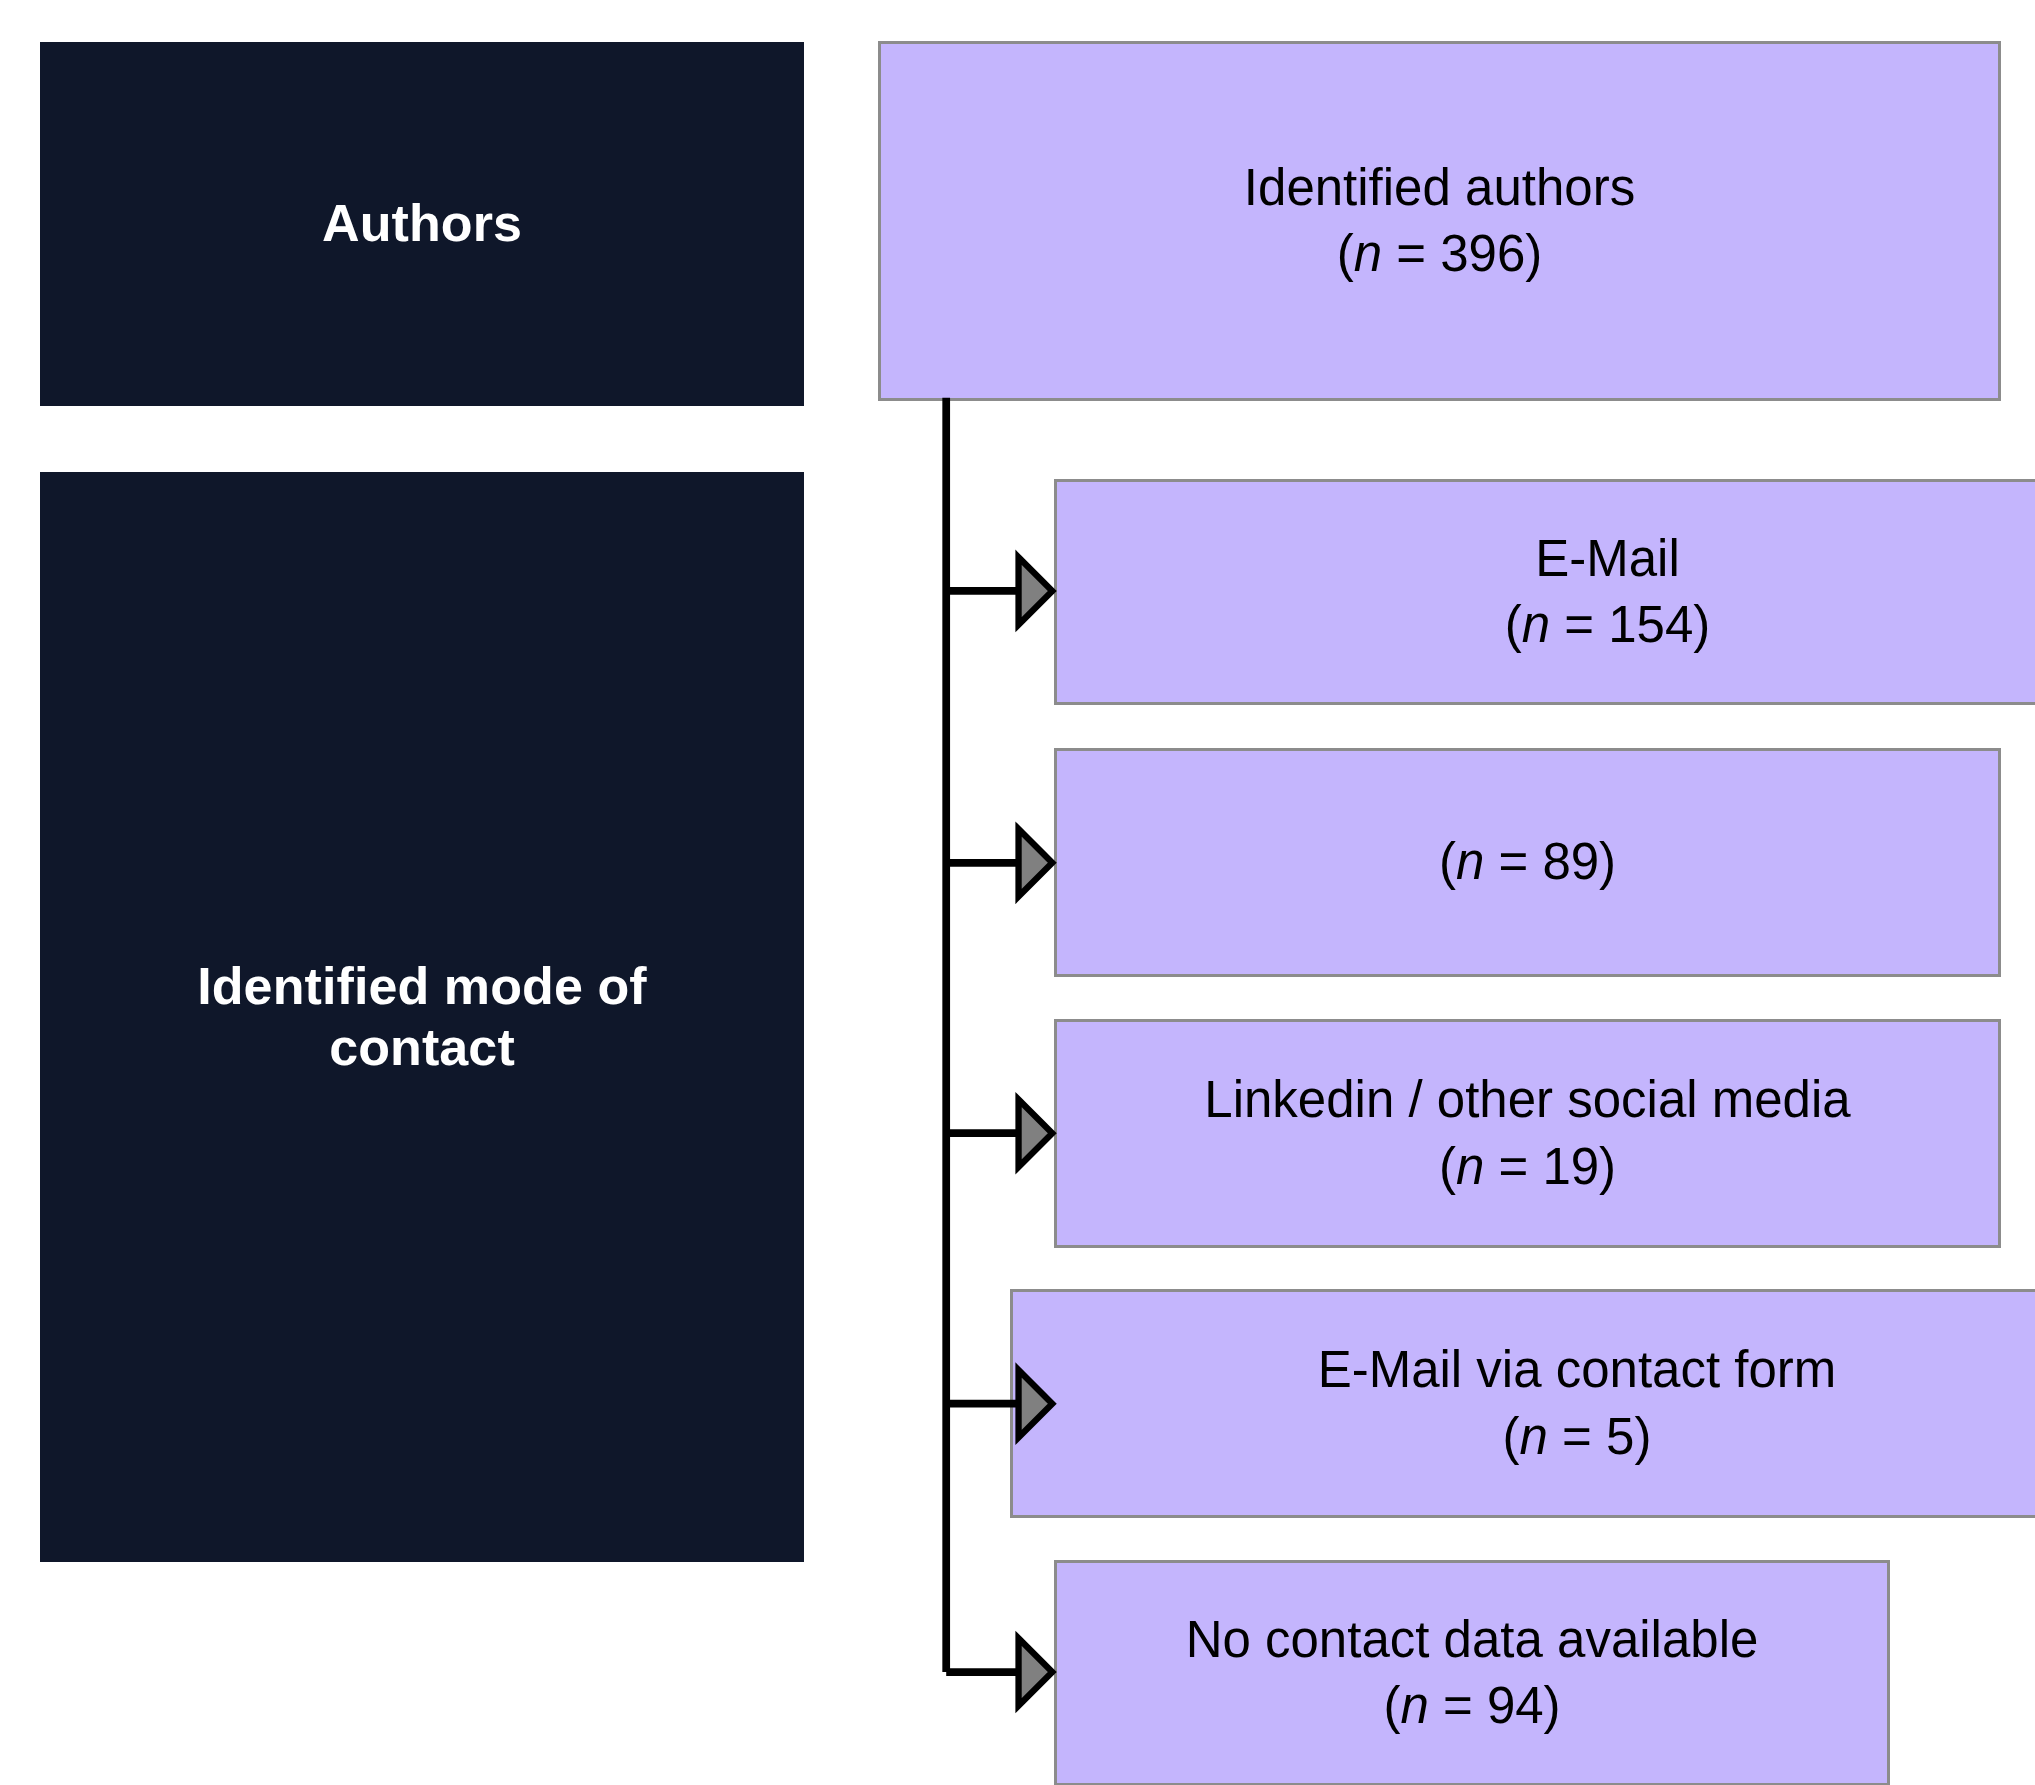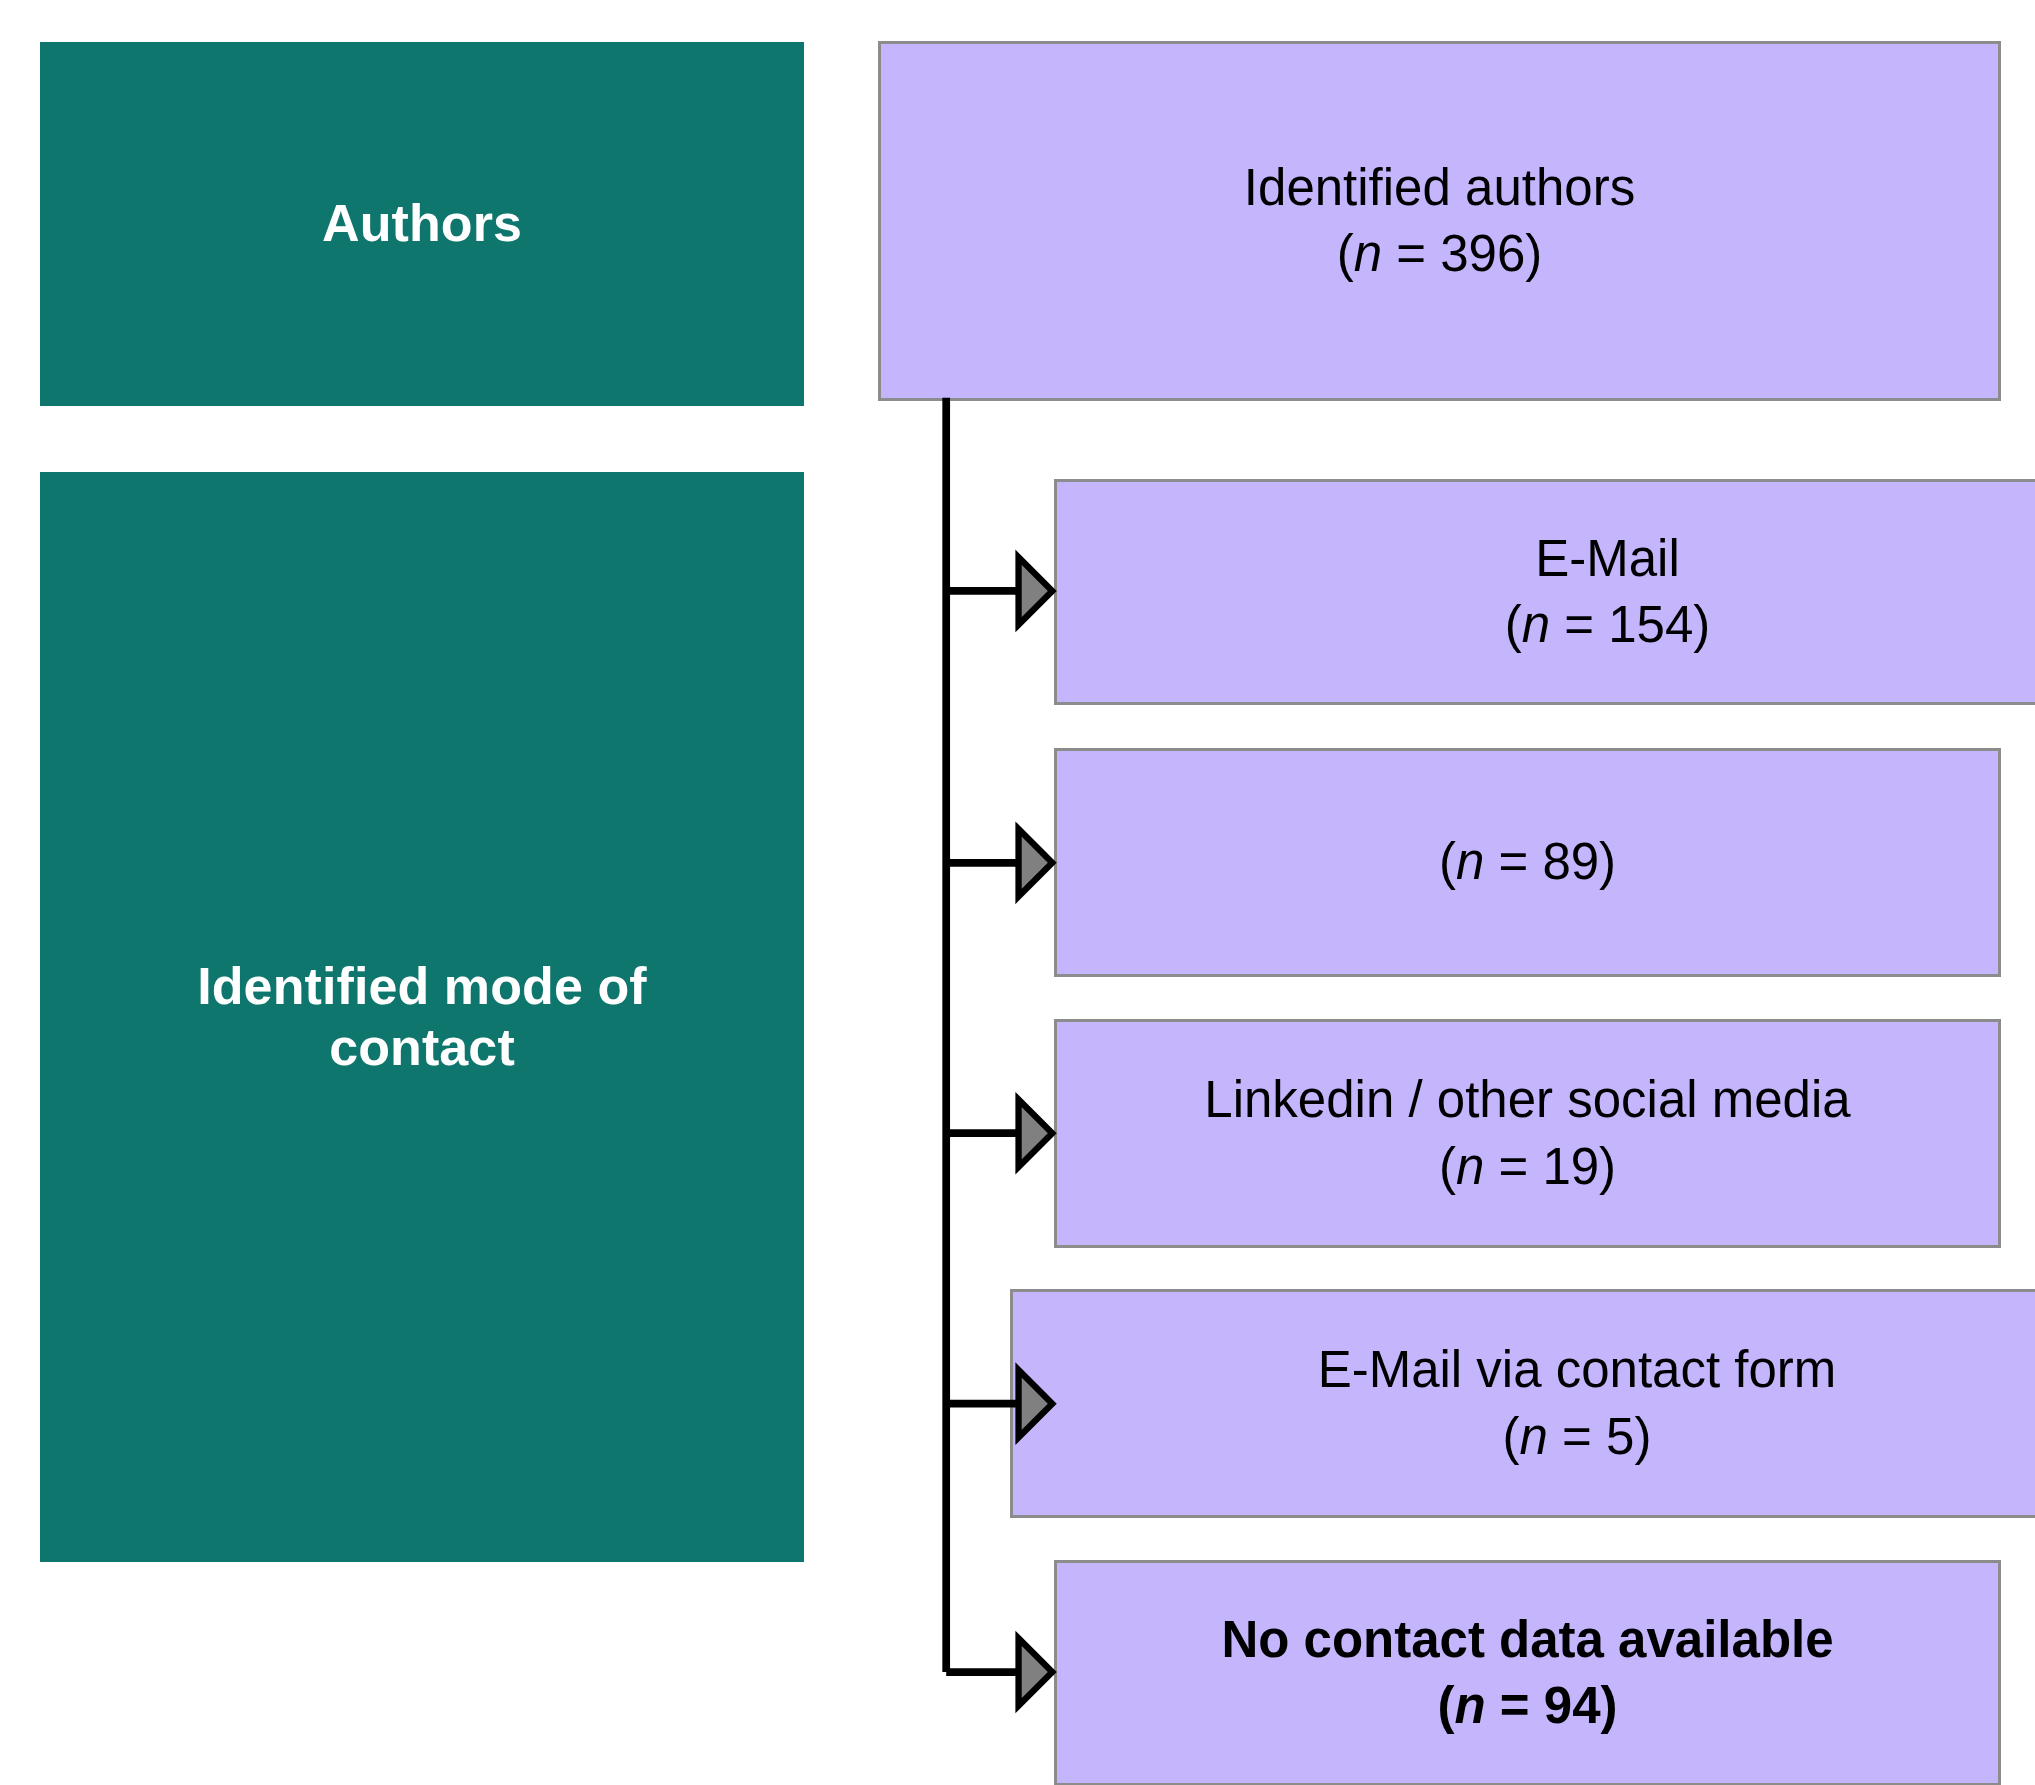--- a/index.html
+++ b/index.html
@@ -16,21 +16,21 @@
     width: 2035px;
     height: 1786px;
     background: #ffffff;
     overflow: hidden;
   }
 
   
   .cat-box {
     position: absolute;
     box-sizing: border-box;
-    background: #0f766e;
+    background: #0f172a;
     display: flex;
     align-items: center;
     justify-content: center;
     text-align: center;
     color: #ffffff;
     font-weight: bold;
     font-size: 52px;
     line-height: 1.18;
     letter-spacing: 0.1px;
     padding: 0 28px;
@@ -77,21 +77,21 @@
   #node-root {
     left: 878px;
     top: 41px;
     width: 1123px;
     height: 360px;
   }
   #node-email       { left: 1054px; top: 479px;  width: 1107px; height: 226px; }
   #node-rg          { left: 1054px; top: 748px; width: 947px; height: 229px; }
   #node-linkedin    { left: 1054px; top: 1019px; width: 947px; height: 229px; }
   #node-form        { left: 1010px; top: 1289px; width: 1134px; height: 229px; }
-  #node-nocontact   { left: 1054px; top: 1560px; width: 947px; height: 226px; font-weight: bold; }
+  #node-nocontact   { left: 1054px; top: 1560px; width: 836px; height: 226px; }
 
   
   #connectors {
     position: absolute;
     left: 0;
     top: 0;
     width: 2035px;
     height: 1786px;
     pointer-events: none;
   }

